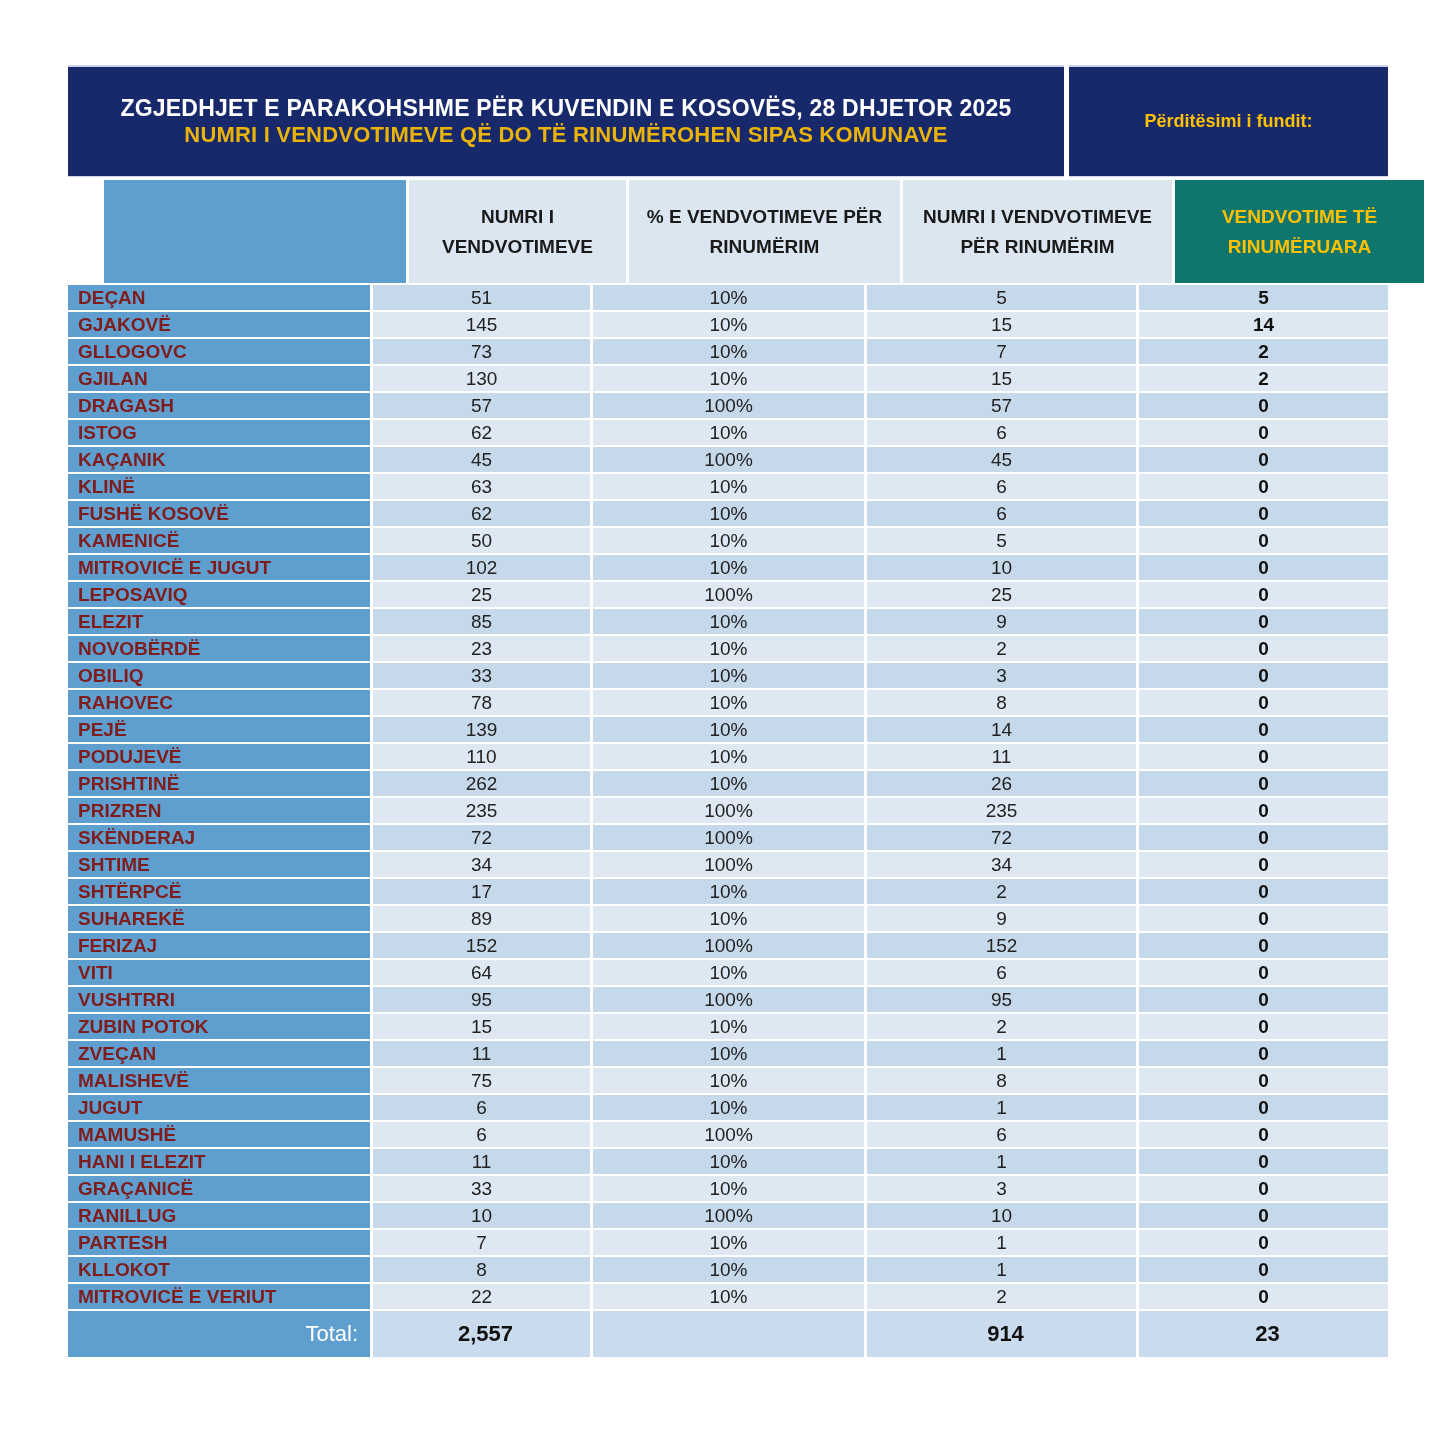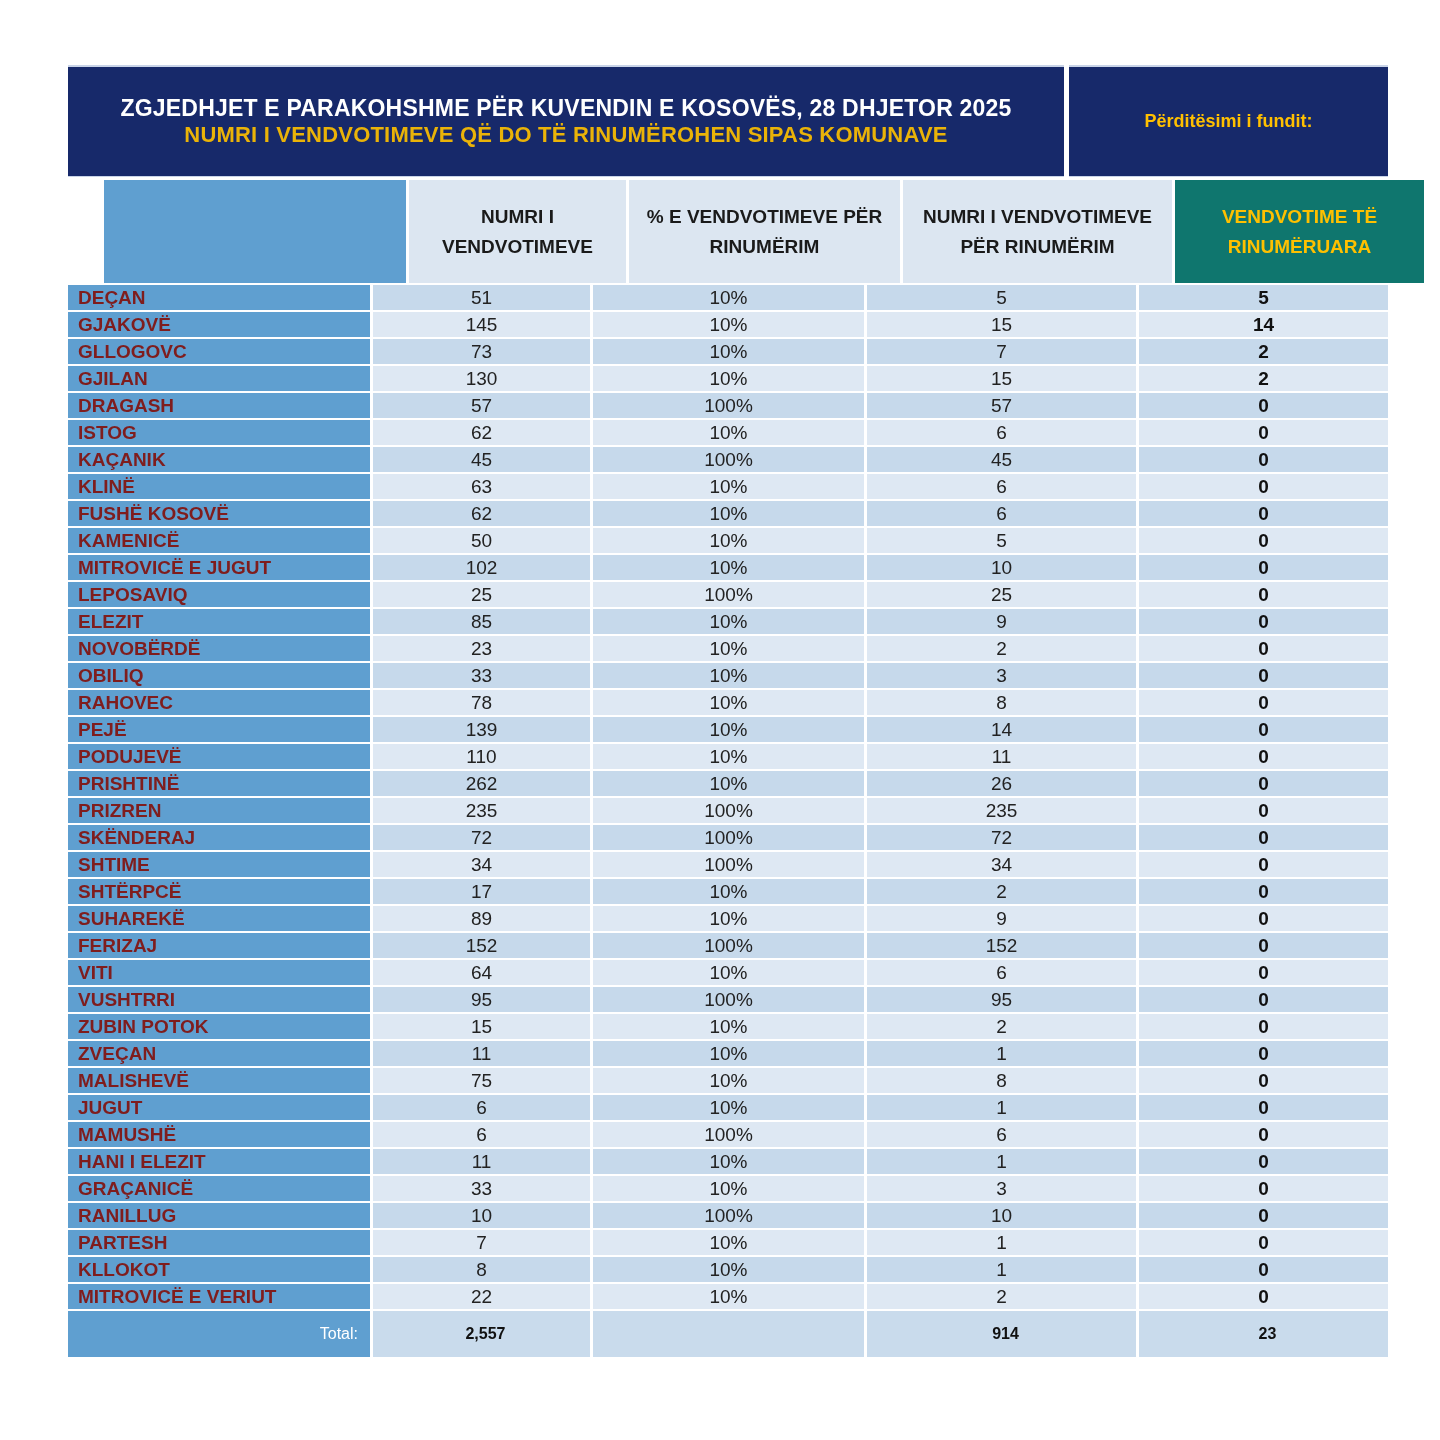--- a/index.html
+++ b/index.html
@@ -48,21 +48,21 @@
   .cell.name{
     justify-content:flex-start;padding-left:10px;box-sizing:border-box;
     background:#5f9fd0;color:#7f1d1d;font-weight:bold;white-space:nowrap;
   }
   .row.dark  .cell.val{background:#c6d9eb;}
   .row.light .cell.val{background:#dee8f3;}
   .cell.val.rc{font-weight:bold;color:#111;}
 
   
   .total-row{height:46px;margin-top:1px;}
-  .total-row .cell{font-size:16px;padding-left:8px;}
+  .total-row .cell{font-size:22px;padding-left:8px;}
   .total-row .cell.tlabel{
     background:#5f9fd0;color:#ffffff;justify-content:flex-end;
     padding-right:12px;box-sizing:border-box;font-weight:normal;
   }
   .total-row .cell.tval{background:#c9dbec;font-weight:bold;color:#111;}
 </style>
 </head>
 <body>
 
 <div class="sheet">

